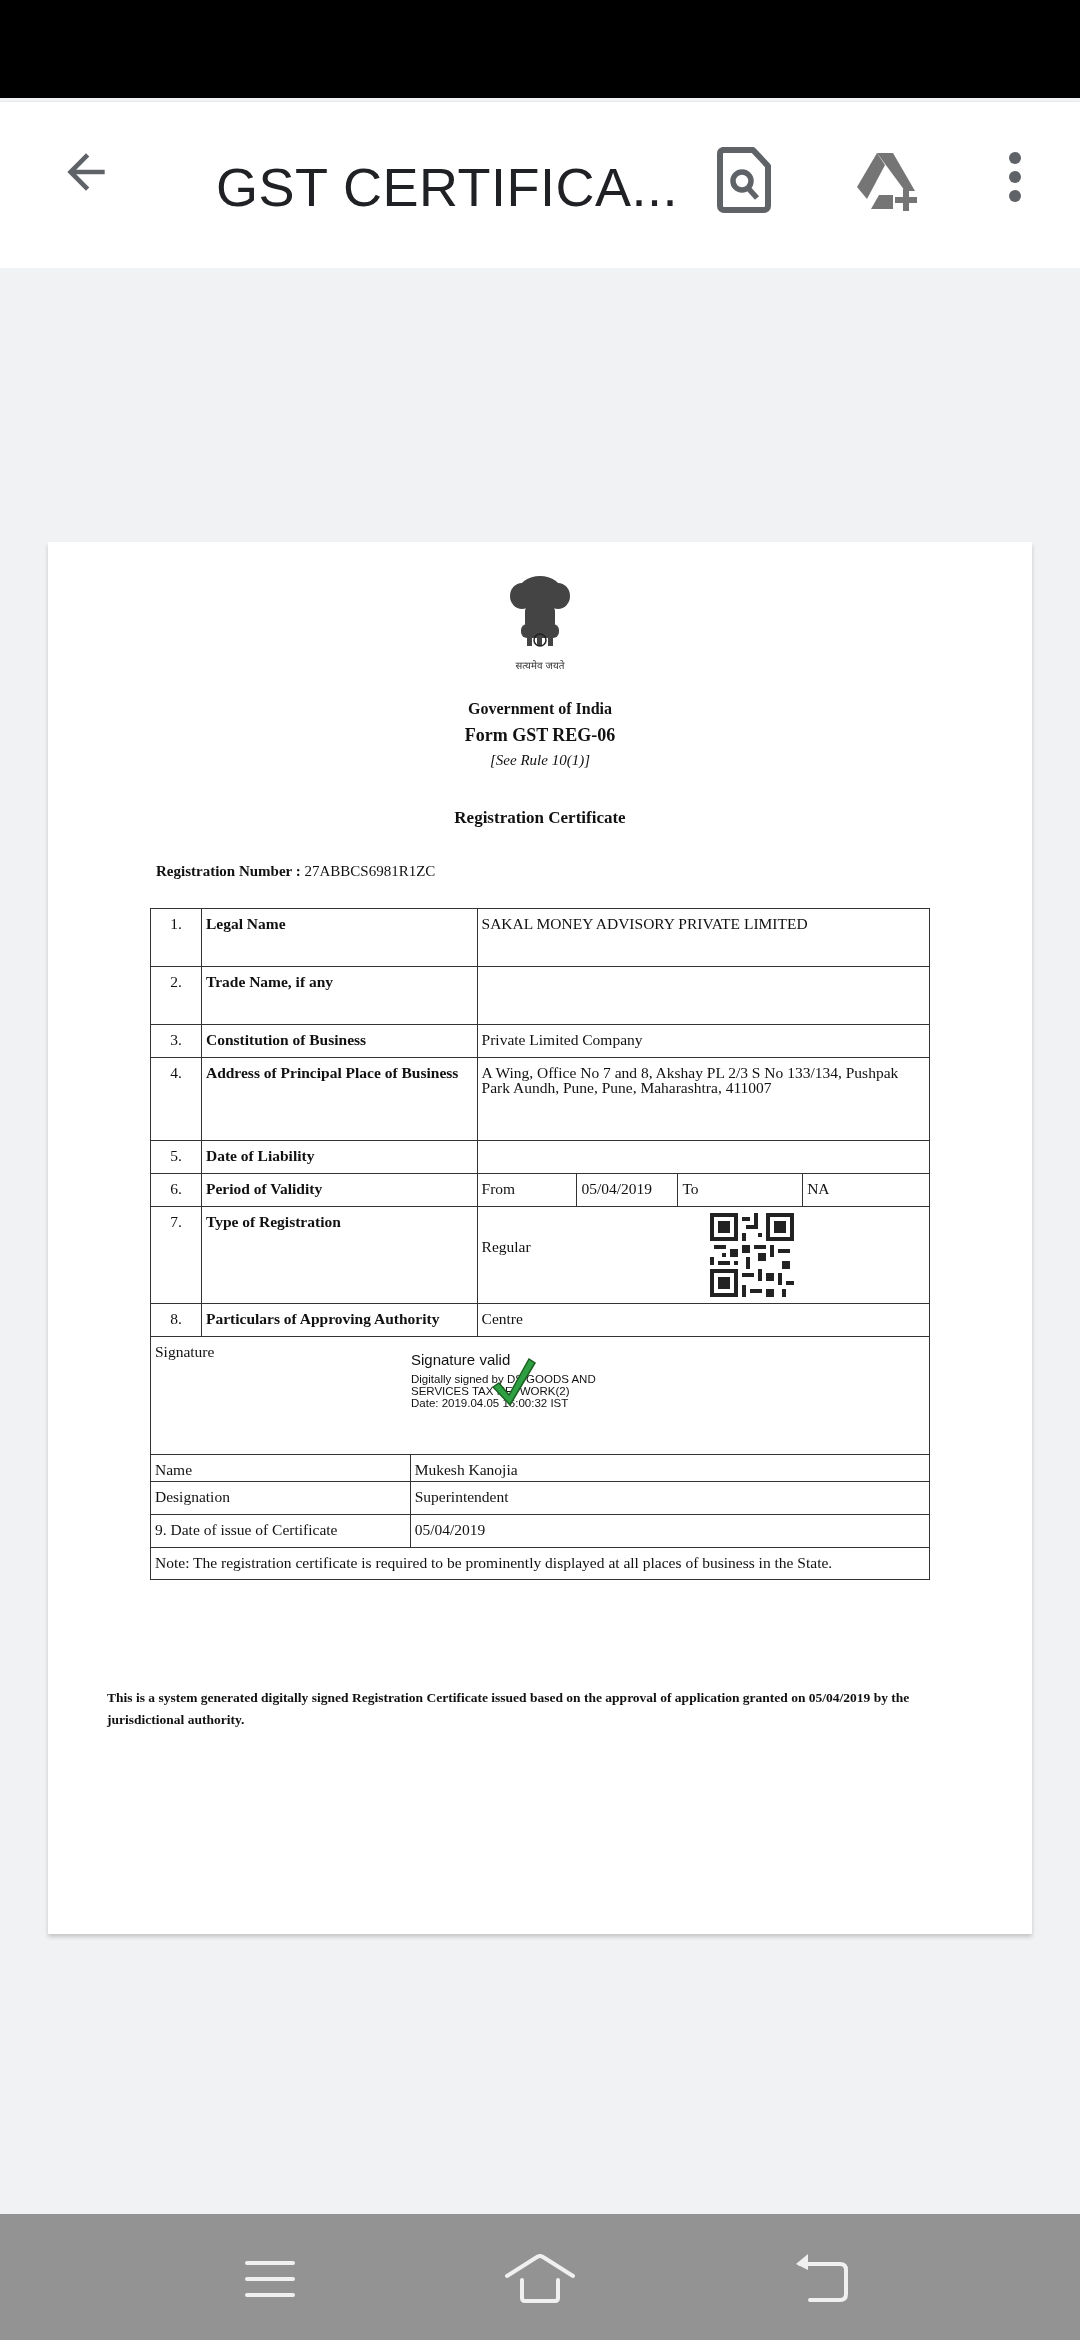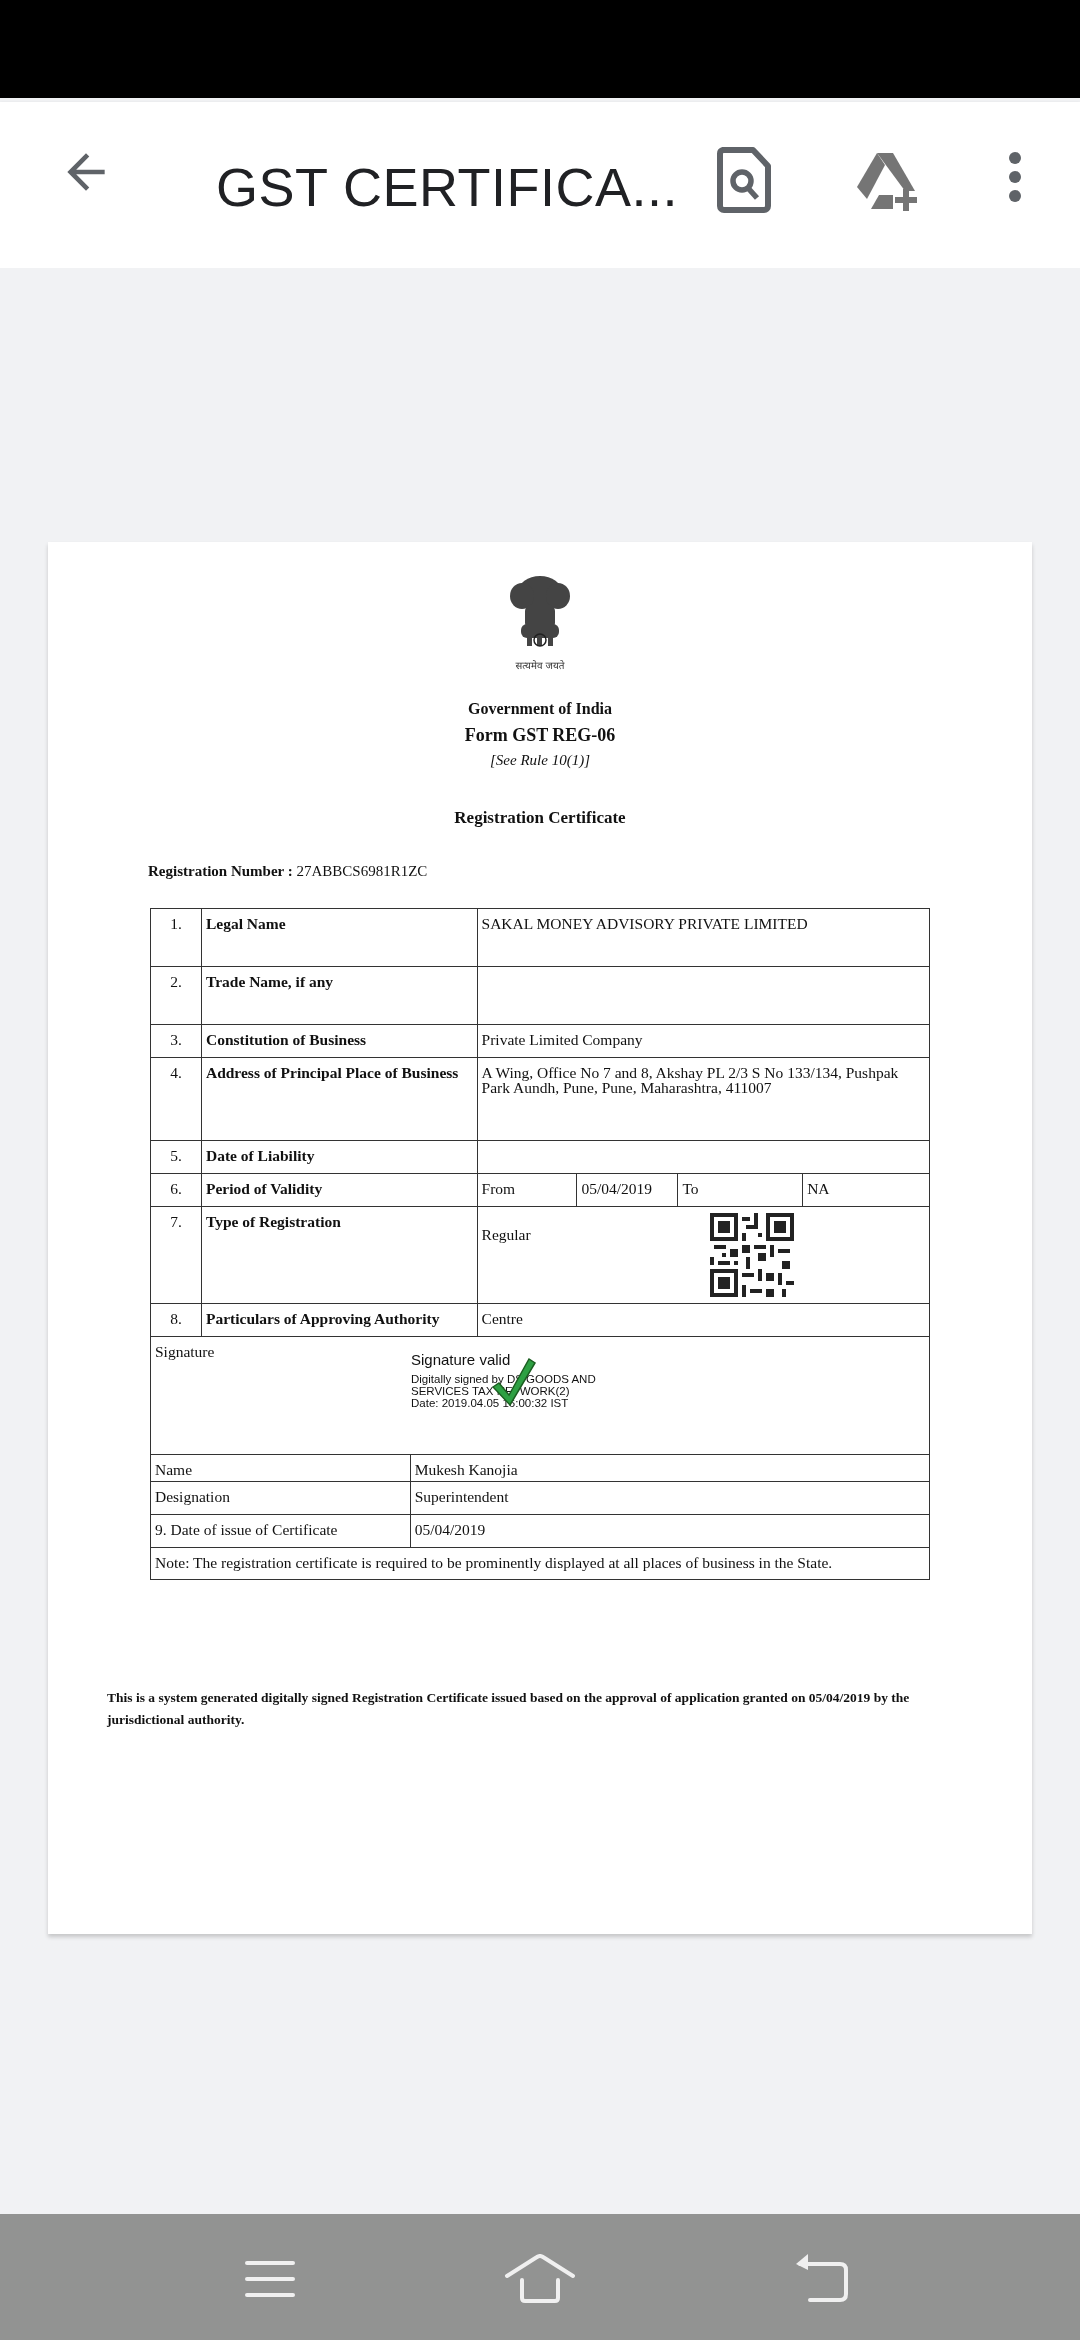--- a/index.html
+++ b/index.html
@@ -8,21 +8,21 @@
   .toolbar { position:absolute; left:0; top:102px; width:1080px; height:170px; background:#fff; box-shadow:0 1px 3px rgba(0,0,0,0.12); }
   .tb-icon { position:absolute; display:flex; align-items:center; justify-content:center; }
   .title { position:absolute; left:216px; top:146px; font-size:54px; color:#202124; letter-spacing:0.5px; line-height:74px; white-space:nowrap; }
   .viewer { position:absolute; left:0; top:268px; width:1080px; height:1946px; background:#f1f2f4; }
   .page { position:absolute; left:48px; top:542px; width:984px; height:1392px; background:#fff; box-shadow:0 3px 4px rgba(0,0,0,0.18); }
   .doc { position:absolute; font-family:"Liberation Serif", serif; color:#111; }
   .center { left:0; width:984px; text-align:center; }
   .emblem { position:absolute; left:455px; top:570px; width:170px; height:105px; }
   table.cert { position:absolute; left:150px; top:908px; width:780px; border-collapse:collapse; font-family:"Liberation Serif", serif; font-size:15.5px; color:#111; }
   table.cert td { border:1.5px solid #333; vertical-align:top; padding:7px 4px 4px 4px; line-height:15px; }
-  .b { font-weight:bold; }
+  .b { font-weight:bold;margin-left:8px; }
   .num { text-align:center; }
   .navbar { position:absolute; left:0; top:2214px; width:1080px; height:126px; background:#929392; }
   .nav-btn { position:absolute; top:30px; width:80px; height:70px; display:flex; align-items:center; justify-content:center; }
 </style>
 </head>
 <body>
 
 <div class="statusbar"></div>
 
 <div class="toolbar">
@@ -126,21 +126,21 @@
     <td class="num">6.</td>
     <td class="b">Period of Validity</td>
     <td>From</td>
     <td>05/04/2019</td>
     <td>To</td>
     <td>NA</td>
   </tr>
   <tr style="height:97px">
     <td class="num">7.</td>
     <td class="b">Type of Registration</td>
-    <td colspan="4" style="position:relative;padding-top:20px;margin-top:16px;">
+    <td colspan="4" style="position:relative;padding-top:32px;margin-top:16px;">
       <span>Regular</span>
       <div style="position:absolute;left:232px;top:6px;width:84px;height:84px;">
         <svg width="84" height="84" viewBox="0 0 21 21" shape-rendering="crispEdges">
           <rect width="21" height="21" fill="#fff"></rect>
           <g fill="#222">
             <rect x="0" y="0" width="7" height="1"></rect>
                 <rect x="0" y="6" width="7" height="1"></rect>
                 <rect x="0" y="0" width="1" height="7"></rect>
                 <rect x="6" y="0" width="1" height="7"></rect>
                 <rect x="2" y="2" width="3" height="3"></rect>

